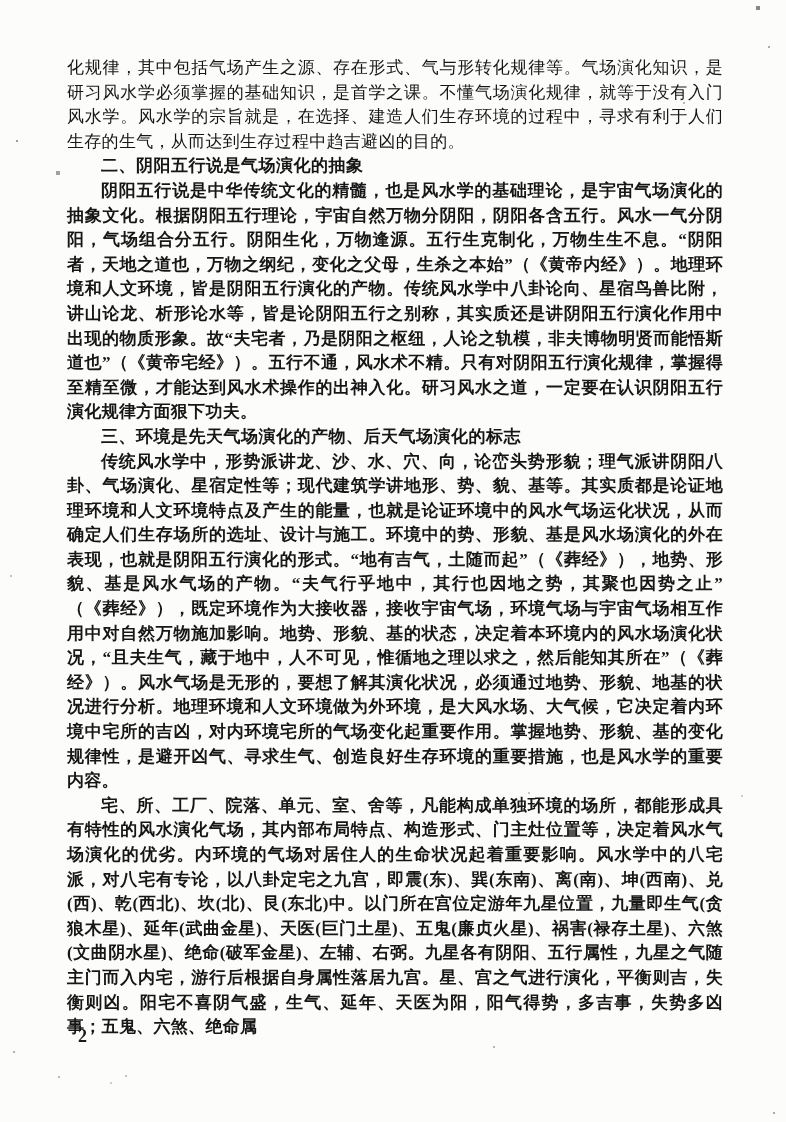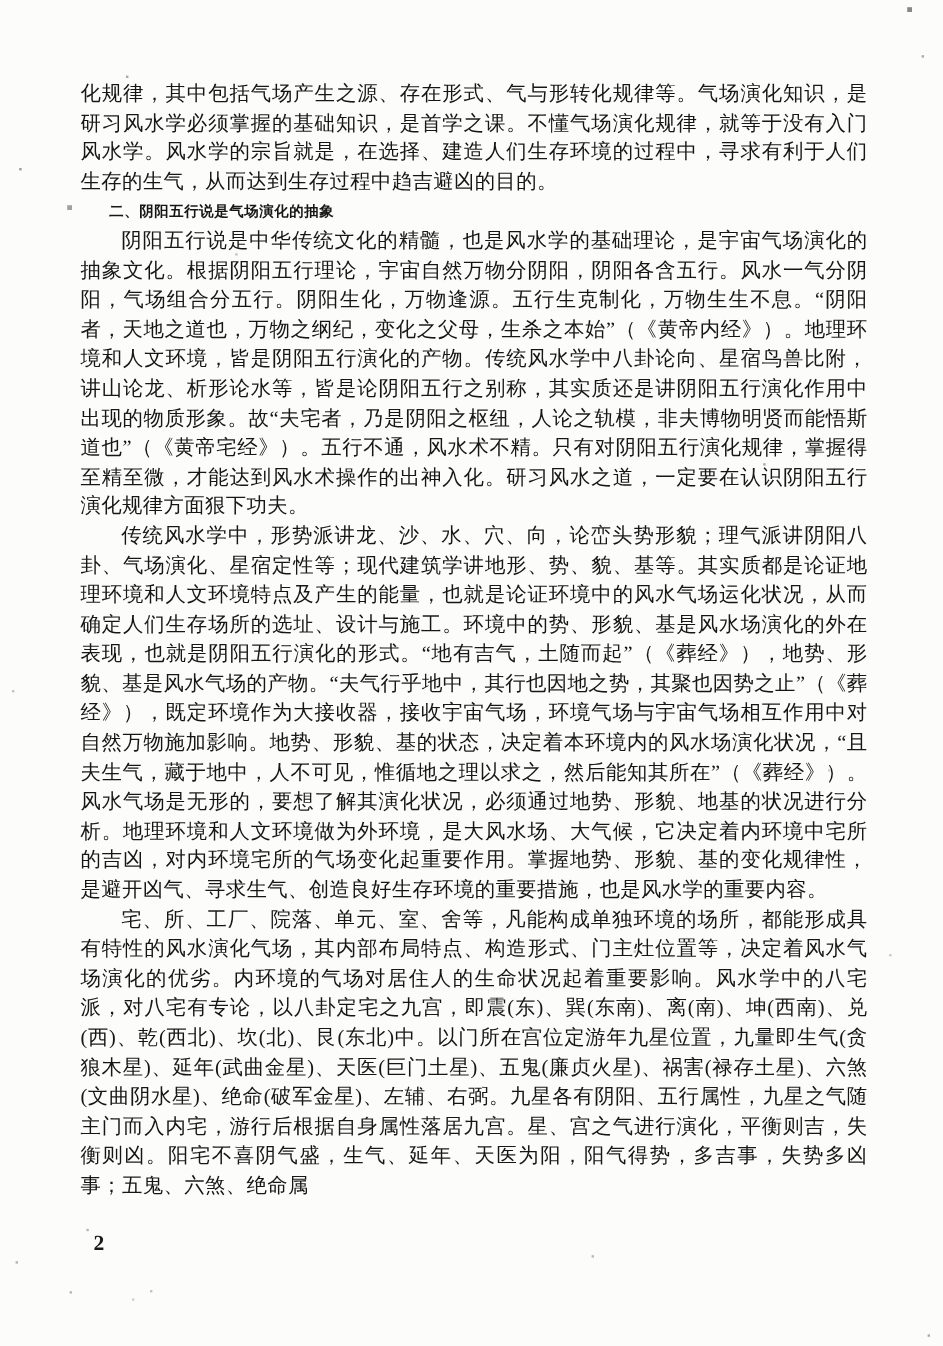--- a/index.html
+++ b/index.html
@@ -13,37 +13,38 @@
     height: 1122px;
     margin: 0 auto;
     background: #fcfcfa;
     overflow: hidden;
     color: #161616;
     font-family: "Liberation Serif", "DejaVu Serif", serif;
   }
   .text-block {
     position: absolute;
     left: 67px;
-    top: 66px;
+    top: 56px;
     width: 656px;
   }
   .body-para {
     margin: 0;
     font-size: 17px;
     line-height: 24.6px;
     text-align: justify;
     letter-spacing: 0.3px;
     font-weight: 500;
   }
   .body-para.indent {
     text-indent: 2em;
+    font-weight: bold;
   }
   .section-heading {
     margin: 0;
-    font-size: 12px;
+    font-size: 17px;
     line-height: 24.6px;
     font-weight: bold;
     text-indent: 2em;
     letter-spacing: 0.5px;
     font-family: "Liberation Sans", "DejaVu Sans", sans-serif;
   }
   .page-number {
     position: absolute;
     left: 78px;
     top: 1026px;
@@ -88,20 +89,21 @@
 <div class="page">
   <div class="scan-noise"></div>
 
   <div class="text-block">
     <p class="body-para">化规律，其中包括气场产生之源、存在形式、气与形转化规律等。气场演化知识，是研习风水学必须掌握的基础知识，是首学之课。不懂气场演化规律，就等于没有入门风水学。风水学的宗旨就是，在选择、建造人们生存环境的过程中，寻求有利于人们生存的生气，从而达到生存过程中趋吉避凶的目的。</p>
 
     <h3 class="section-heading">二、阴阳五行说是气场演化的抽象</h3>
 
     <p class="body-para indent">阴阳五行说是中华传统文化的精髓，也是风水学的基础理论，是宇宙气场演化的抽象文化。根据阴阳五行理论，宇宙自然万物分阴阳，阴阳各含五行。风水一气分阴阳，气场组合分五行。阴阳生化，万物逢源。五行生克制化，万物生生不息。“阴阳者，天地之道也，万物之纲纪，变化之父母，生杀之本始”（《黄帝内经》）。地理环境和人文环境，皆是阴阳五行演化的产物。传统风水学中八卦论向、星宿鸟兽比附，讲山论龙、析形论水等，皆是论阴阳五行之别称，其实质还是讲阴阳五行演化作用中出现的物质形象。故“夫宅者，乃是阴阳之枢纽，人论之轨模，非夫博物明贤而能悟斯道也”（《黄帝宅经》）。五行不通，风水术不精。只有对阴阳五行演化规律，掌握得至精至微，才能达到风水术操作的出神入化。研习风水之道，一定要在认识阴阳五行演化规律方面狠下功夫。</p>
 
+    <h3 class="section-heading">三、环境是先天气场演化的产物、后天气场演化的标志</h3>
 
     <p class="body-para indent">传统风水学中，形势派讲龙、沙、水、穴、向，论峦头势形貌；理气派讲阴阳八卦、气场演化、星宿定性等；现代建筑学讲地形、势、貌、基等。其实质都是论证地理环境和人文环境特点及产生的能量，也就是论证环境中的风水气场运化状况，从而确定人们生存场所的选址、设计与施工。环境中的势、形貌、基是风水场演化的外在表现，也就是阴阳五行演化的形式。“地有吉气，土随而起”（《葬经》），地势、形貌、基是风水气场的产物。“夫气行乎地中，其行也因地之势，其聚也因势之止”（《葬经》），既定环境作为大接收器，接收宇宙气场，环境气场与宇宙气场相互作用中对自然万物施加影响。地势、形貌、基的状态，决定着本环境内的风水场演化状况，“且夫生气，藏于地中，人不可见，惟循地之理以求之，然后能知其所在”（《葬经》）。风水气场是无形的，要想了解其演化状况，必须通过地势、形貌、地基的状况进行分析。地理环境和人文环境做为外环境，是大风水场、大气候，它决定着内环境中宅所的吉凶，对内环境宅所的气场变化起重要作用。掌握地势、形貌、基的变化规律性，是避开凶气、寻求生气、创造良好生存环境的重要措施，也是风水学的重要内容。</p>
 
 
     <p class="body-para indent">宅、所、工厂、院落、单元、室、舍等，凡能构成单独环境的场所，都能形成具有特性的风水演化气场，其内部布局特点、构造形式、门主灶位置等，决定着风水气场演化的优劣。内环境的气场对居住人的生命状况起着重要影响。风水学中的八宅派，对八宅有专论，以八卦定宅之九宫，即震(东)、巽(东南)、离(南)、坤(西南)、兑(西)、乾(西北)、坎(北)、艮(东北)中。以门所在宫位定游年九星位置，九量即生气(贪狼木星)、延年(武曲金星)、天医(巨门土星)、五鬼(廉贞火星)、祸害(禄存土星)、六煞(文曲阴水星)、绝命(破军金星)、左辅、右弼。九星各有阴阳、五行属性，九星之气随主门而入内宅，游行后根据自身属性落居九宫。星、宫之气进行演化，平衡则吉，失衡则凶。阳宅不喜阴气盛，生气、延年、天医为阳，阳气得势，多吉事，失势多凶事；五鬼、六煞、绝命属</p>
   </div>
 
   <div class="page-number">2</div>
 </div>
 

